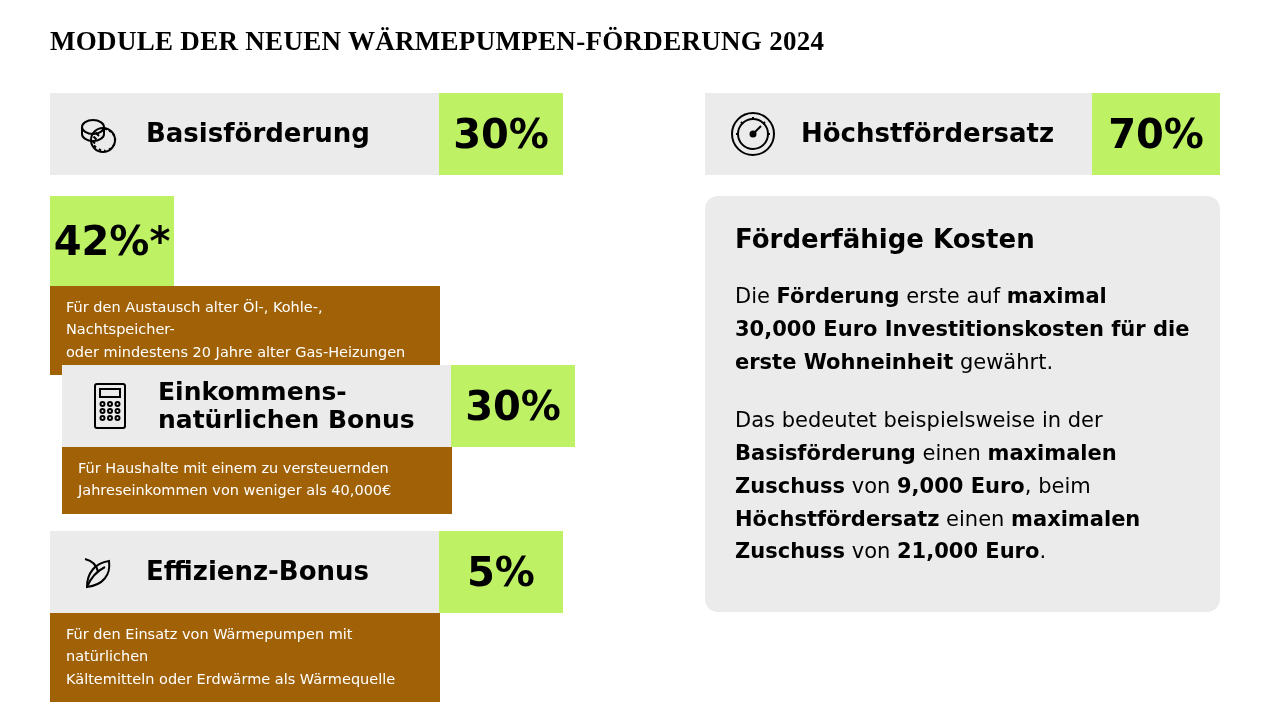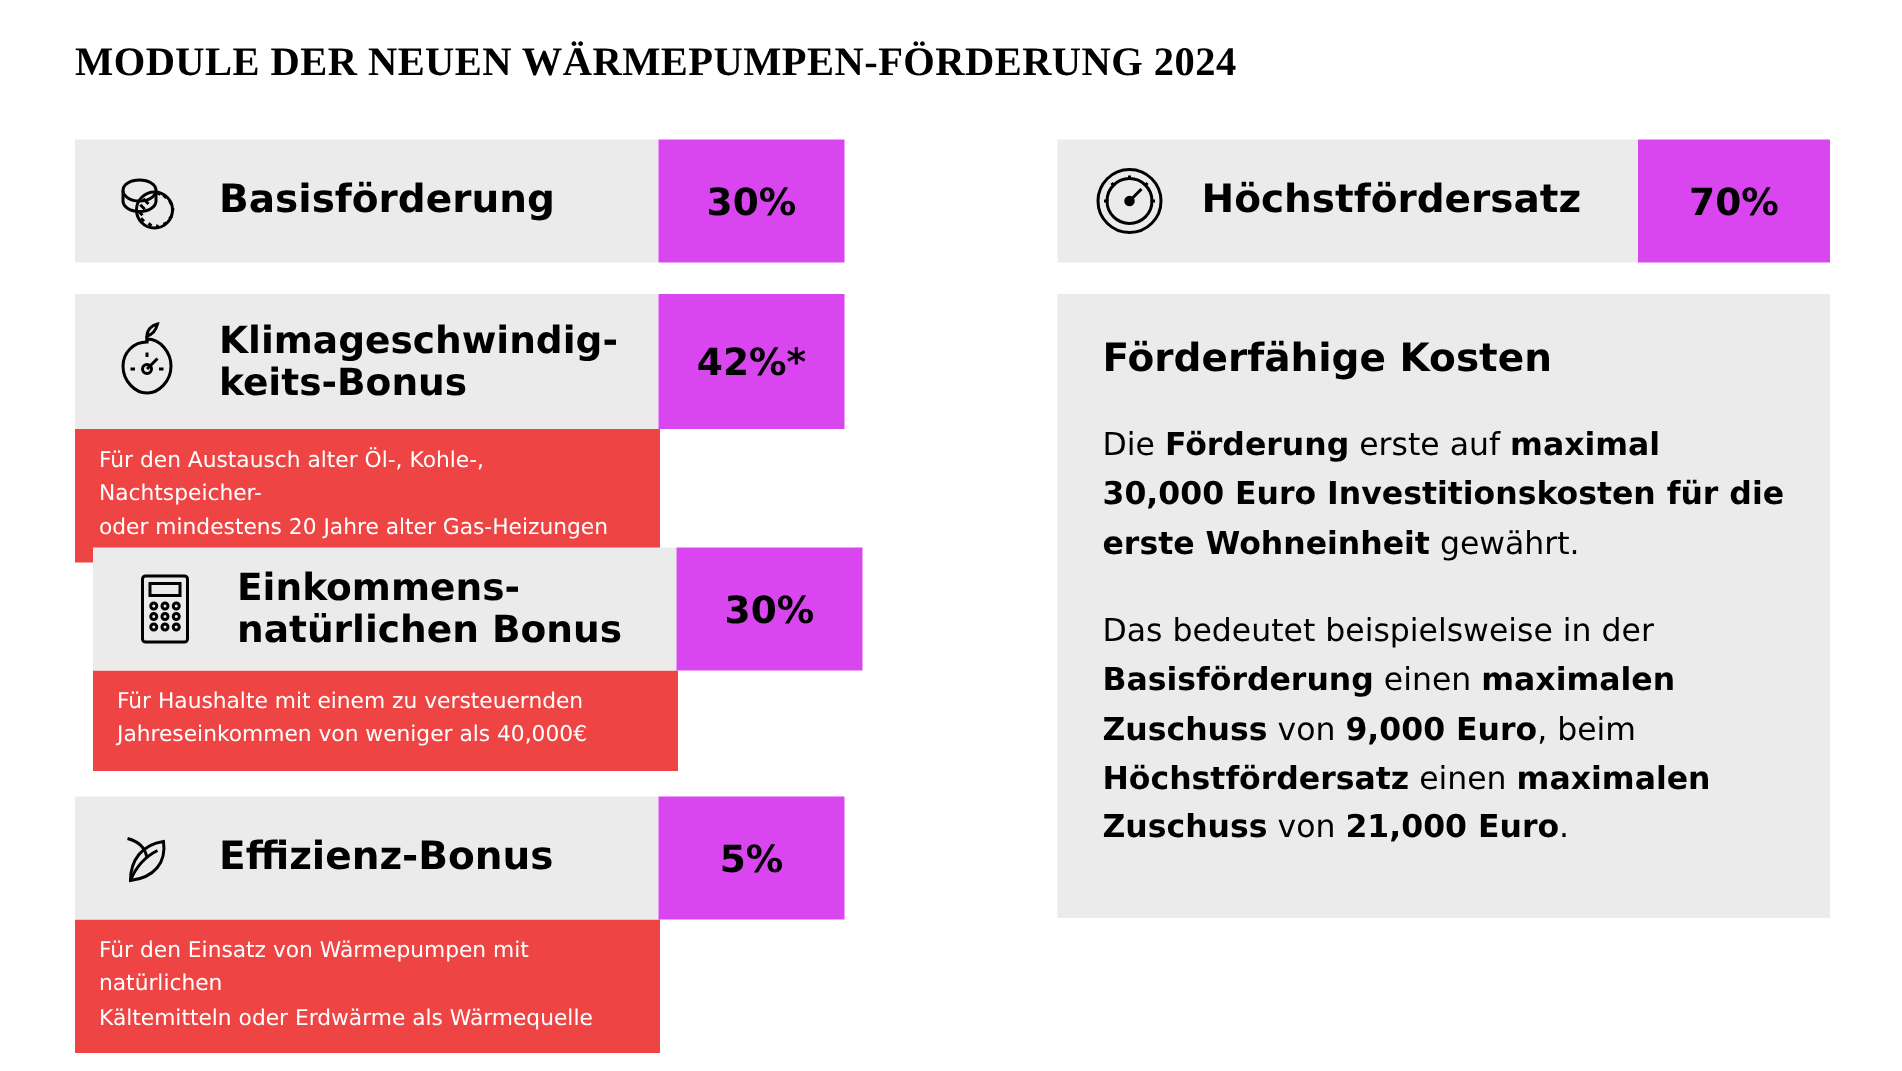--- a/index.html
+++ b/index.html
@@ -42,46 +42,46 @@
     height: 82px;
   }
   .row .body {
     background: #ebebeb;
     display: flex;
     align-items: center;
     flex: 1 1 auto;
     min-width: 0;
   }
   .row .pct {
-    background: #d946ef;
+    background: #bef264;
     width: 124px;
     flex: 0 0 124px;
     display: flex;
     align-items: center;
     justify-content: center;
-    font-size: 25px;
+    font-size: 40px;
     font-weight: 700;
     color: #000;
   }
   .icon-wrap {
     width: 96px;
     flex: 0 0 96px;
     display: flex;
     align-items: center;
     justify-content: center;
   }
   .label {
     font-size: 26px;
     font-weight: 700;
     color: #000;
     line-height: 1.12;
     padding-right: 10px;
   }
   .note {
-    background: #ef4444;
+    background: #a16207;
     color: #ffffff;
     font-size: 14.5px;
     line-height: 1.55;
     padding: 10px 14px 12px 16px;
     width: 390px;
     box-sizing: border-box;
   }
 
   
   #mod-basis   { left: 50px; top: 93px;  width: 513px; }
@@ -106,20 +106,21 @@
 
   .panel {
     position: absolute;
     left: 705px;
     top: 196px;
     width: 515px;
     height: 416px;
     background: #ebebeb;
     box-sizing: border-box;
     padding: 28px 30px 0 30px;
+    border-radius: 13px;
   }
   .panel h2 {
     margin: 0 0 26px 0;
     font-size: 26px;
     font-weight: 700;
     color: #000;
   }
   .panel p {
     margin: 0 0 26px 0;
     font-size: 21px;
@@ -160,36 +161,20 @@
           </svg>
         </div>
         <div class="label">Basisförderung</div>
       </div>
       <div class="pct">30%</div>
     </div>
   </div>
 
   <div class="module" id="mod-klima">
     <div class="row">
-      <div class="body">
-        <div class="icon-wrap">
-          <svg width="56" height="58" viewBox="0 0 56 58" fill="none" stroke="#000" stroke-width="2">
-            <path d="M28 12c0-4 3-7 7-8-1 4-3 7-7 8z"></path>
-            <path d="M28 12v4"></path>
-            <path d="M28 16c-9 0-16 7-16 16 0 10 8 18 16 18s16-8 16-18c0-9-7-18-16-18z"></path>
-            <circle cx="28" cy="34" r="3"></circle>
-            <path d="M28 34l7-7"></path>
-            <path d="M17 34h3M36 34h3M28 23v3"></path>
-          </svg>
-        </div>
-        <div class="label">
-          <span>Klimageschwindig-</span><br>
-          <span>keits-Bonus</span>
-        </div>
-      </div>
       <div class="pct">42%*</div>
     </div>
     <div class="note">
       <span>Für den Austausch alter Öl-, Kohle-, Nachtspeicher-</span><br>
       <span>oder mindestens 20 Jahre alter Gas-Heizungen</span>
     </div>
   </div>
 
   <div class="module" id="mod-eink">
     <div class="row">

